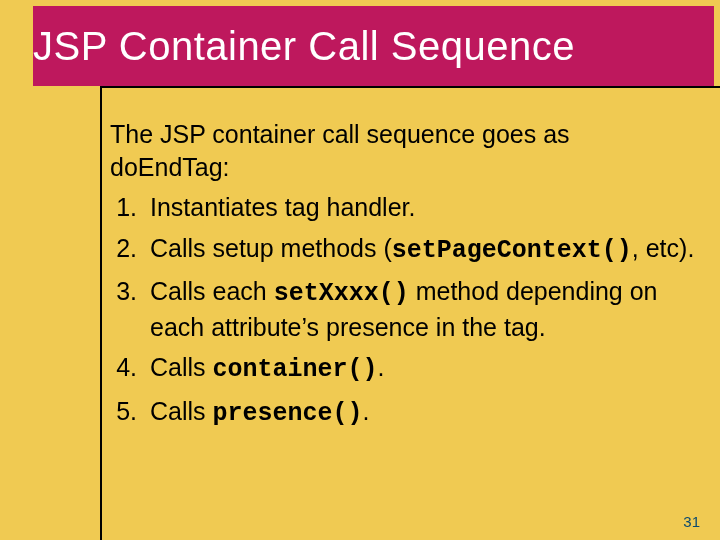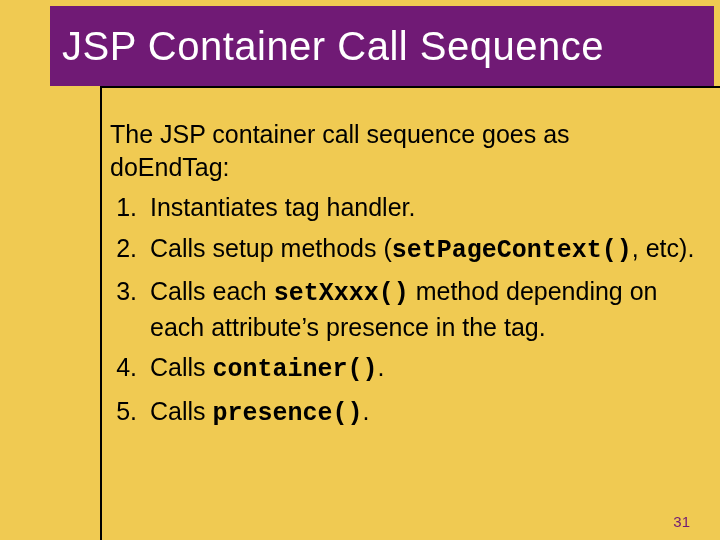--- a/index.html
+++ b/index.html
@@ -13,28 +13,27 @@
   }
   .slide {
     position: relative;
     width: 720px;
     height: 540px;
     background: #f0ca52; 
     box-sizing: border-box;
   }
   .title-band {
     position: absolute;
-    left: 50px;
+    left: 33px;
     top: 6px;
     right: 6px;
     height: 80px;
-    background: #701a75; 
+    background: #be185d; 
     display: flex;
     align-items: center;
-    padding-left: 12px;
     box-sizing: border-box;
   }
   .title-text {
     color: #ffffff;
     font-size: 40px;
     font-weight: 400;
     letter-spacing: 0.5px;
     white-space: nowrap;
   }
   .vline {
@@ -82,23 +81,23 @@
     position: absolute;
     bottom: 10px;
     width: 100%;
     text-align: center;
     font-size: 15px;
     color: #000;
   }
   .footer-right {
     position: absolute;
     bottom: 10px;
-    right: 30px;
+    right: 20px;
     font-size: 15px;
-    color: #701a75;
+    color: #0c4a6e;
   }
 </style>
 </head>
 <body>
 
 <div class="slide">
 
   <div class="title-band">
     <div class="title-text">JSP Container Call Sequence</div>
   </div>

